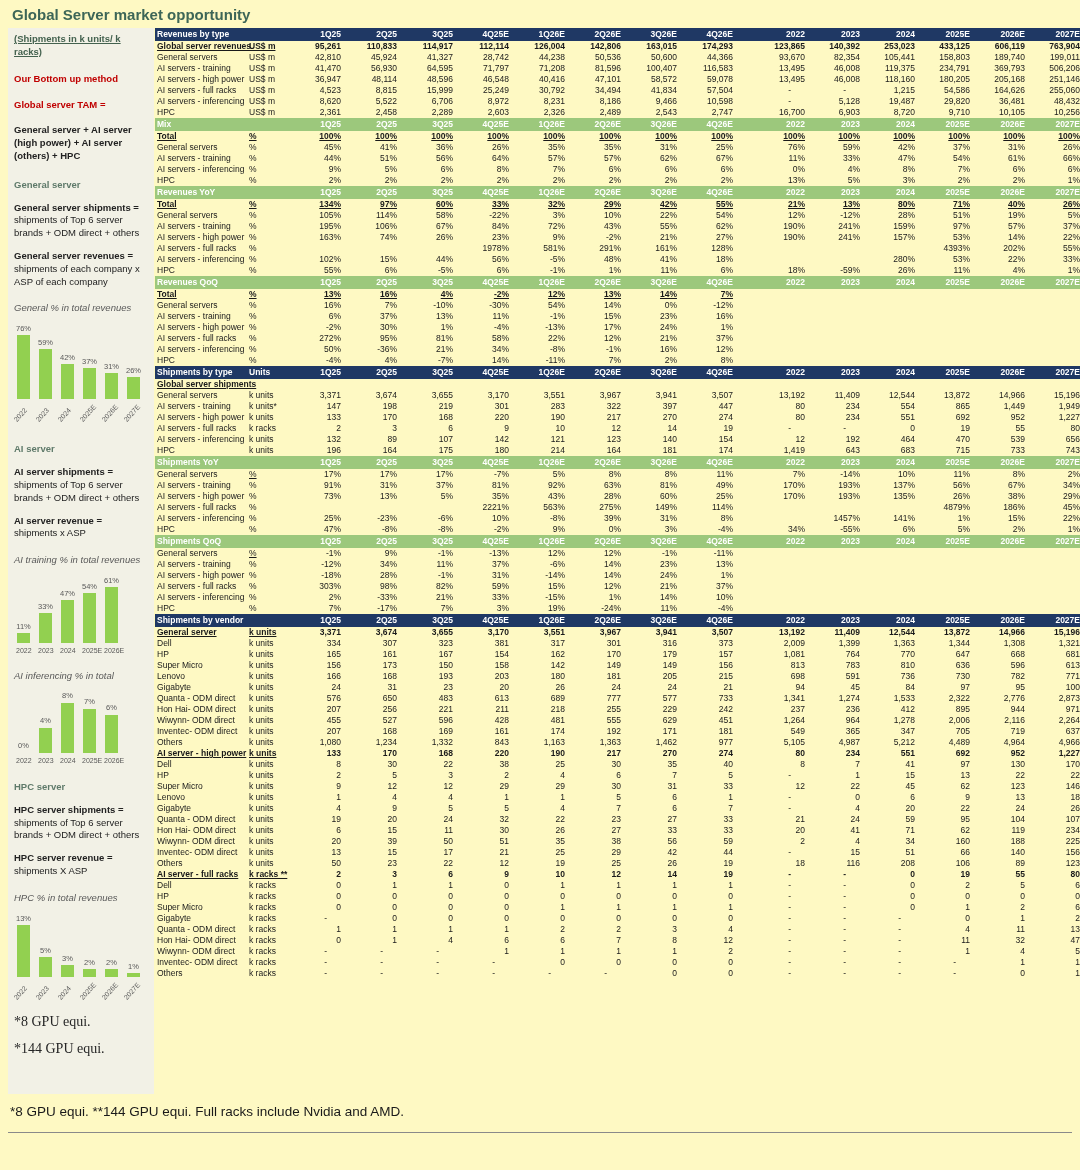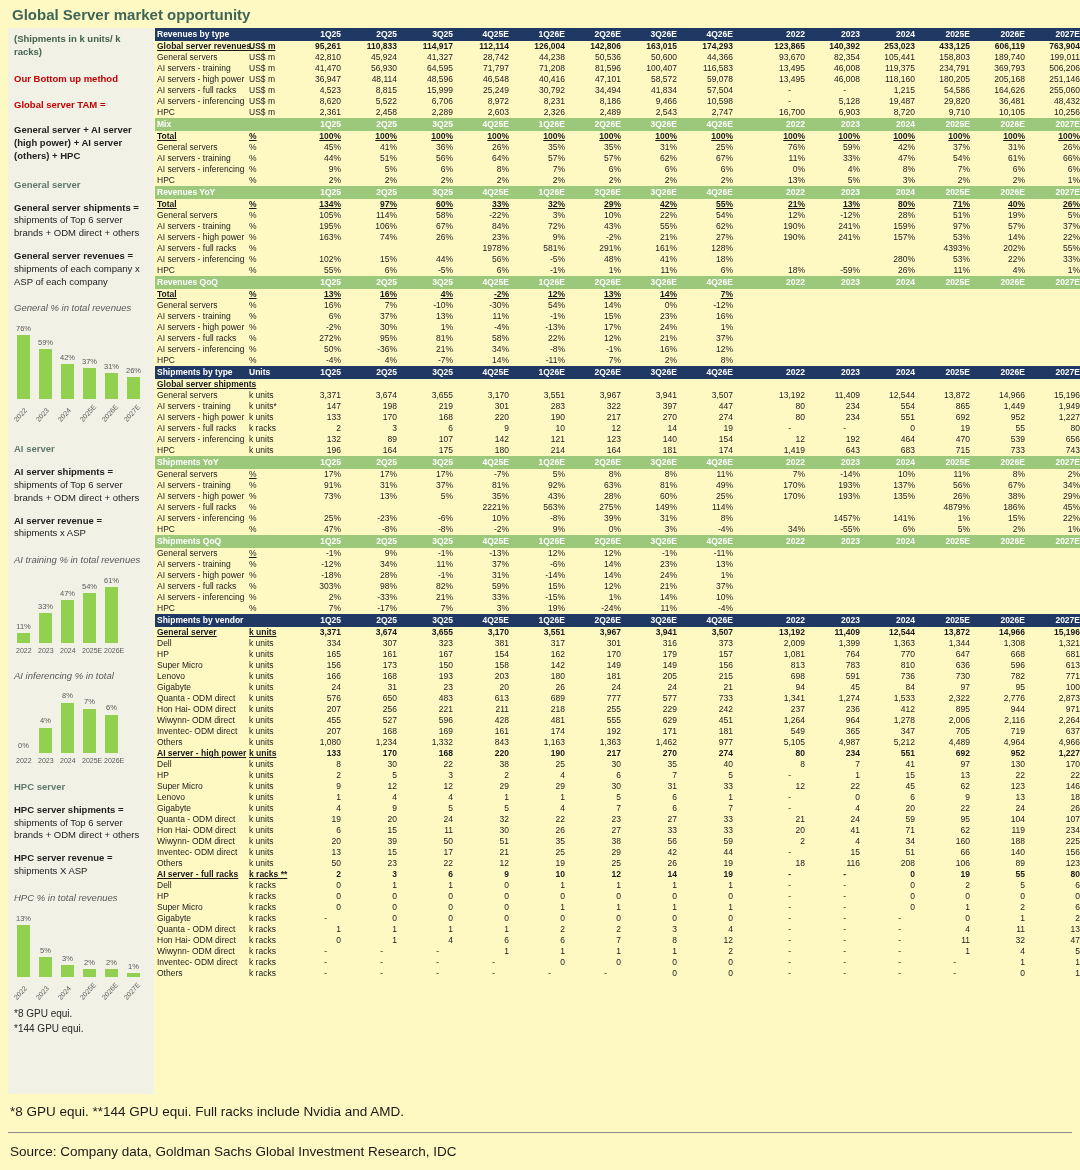--- a/index.html
+++ b/index.html
@@ -5,27 +5,27 @@
   * { box-sizing: border-box; }
   html,body { margin:0; padding:0; background:#ffffff; font-family:"Liberation Sans", sans-serif; }
   .page { position:relative; width:1080px; height:1170px; background:#fef9c3; overflow:hidden; }
 
   .title { position:absolute; left:12px; top:6px; font-size:15px; font-weight:bold; color:#3D6657; }
 
   
   .sidebar { position:absolute; left:8px; top:28px; width:146px; height:1066px; background:#F2F1E6;
              padding:5px 6px; font-size:9.5px; line-height:1.35; color:#262626; }
   .blk { margin:0; }
-  .blk.subtitle { font-weight:bold; color:#44624F; margin-bottom:14px; }
+  .blk.subtitle { font-weight:bold; color:#44624F; margin-bottom:14px;text-decoration:underline; }
   .blk.red { color:#C00000; font-weight:bold; margin-top:14px; }
   .blk.formula { font-weight:bold; color:#222; margin-top:12px; }
   .blk.heading { color:#5F7A6A; font-weight:bold; margin-top:16px; }
   .blk.bold { font-weight:bold; color:#222; margin-top:10px; }
   .blk.plain { color:#222; }
-  .blk.note { font-size:10px; margin-top:2px; }
+  .blk.note { font-size:14px; margin-top:8px;font-family:Liberation Serif, serif; }
   .blk.note:first-of-type { margin-top:26px; }
 
   .chart { margin-top:14px; }
   .ctitle { font-style:italic; color:#595959; font-size:9.5px; margin-bottom:9px; }
   .cbars { display:flex; align-items:flex-end; gap:7px; padding:0 2px; }
   .slot { display:flex; flex-direction:column; align-items:center; width:15px; }
   .vlab { font-size:7.5px; color:#595959; margin-bottom:1px; white-space:nowrap; }
   .bar { width:13px; background:#92D050; }
   .cx { display:flex; gap:7px; padding:0 2px; margin-top:3px; }
   .xl { width:15px; font-size:7px; color:#595959; text-align:center; white-space:nowrap; }
@@ -1858,14 +1858,13 @@
             <td class="num dash">-</td>
             <td class="num">0</td>
             <td class="num">1</td>
           </tr>
         </tbody>
       </table>
   </div>
 
   <div class="footnote">*8 GPU equi. **144 GPU equi. Full racks include Nvidia and AMD.</div>
   <div class="rule"></div>
-  <div class="source">Source: Company data, Goldman Sachs Global Investment Research, IDC</div>
 </div>
 
 </body></html>

